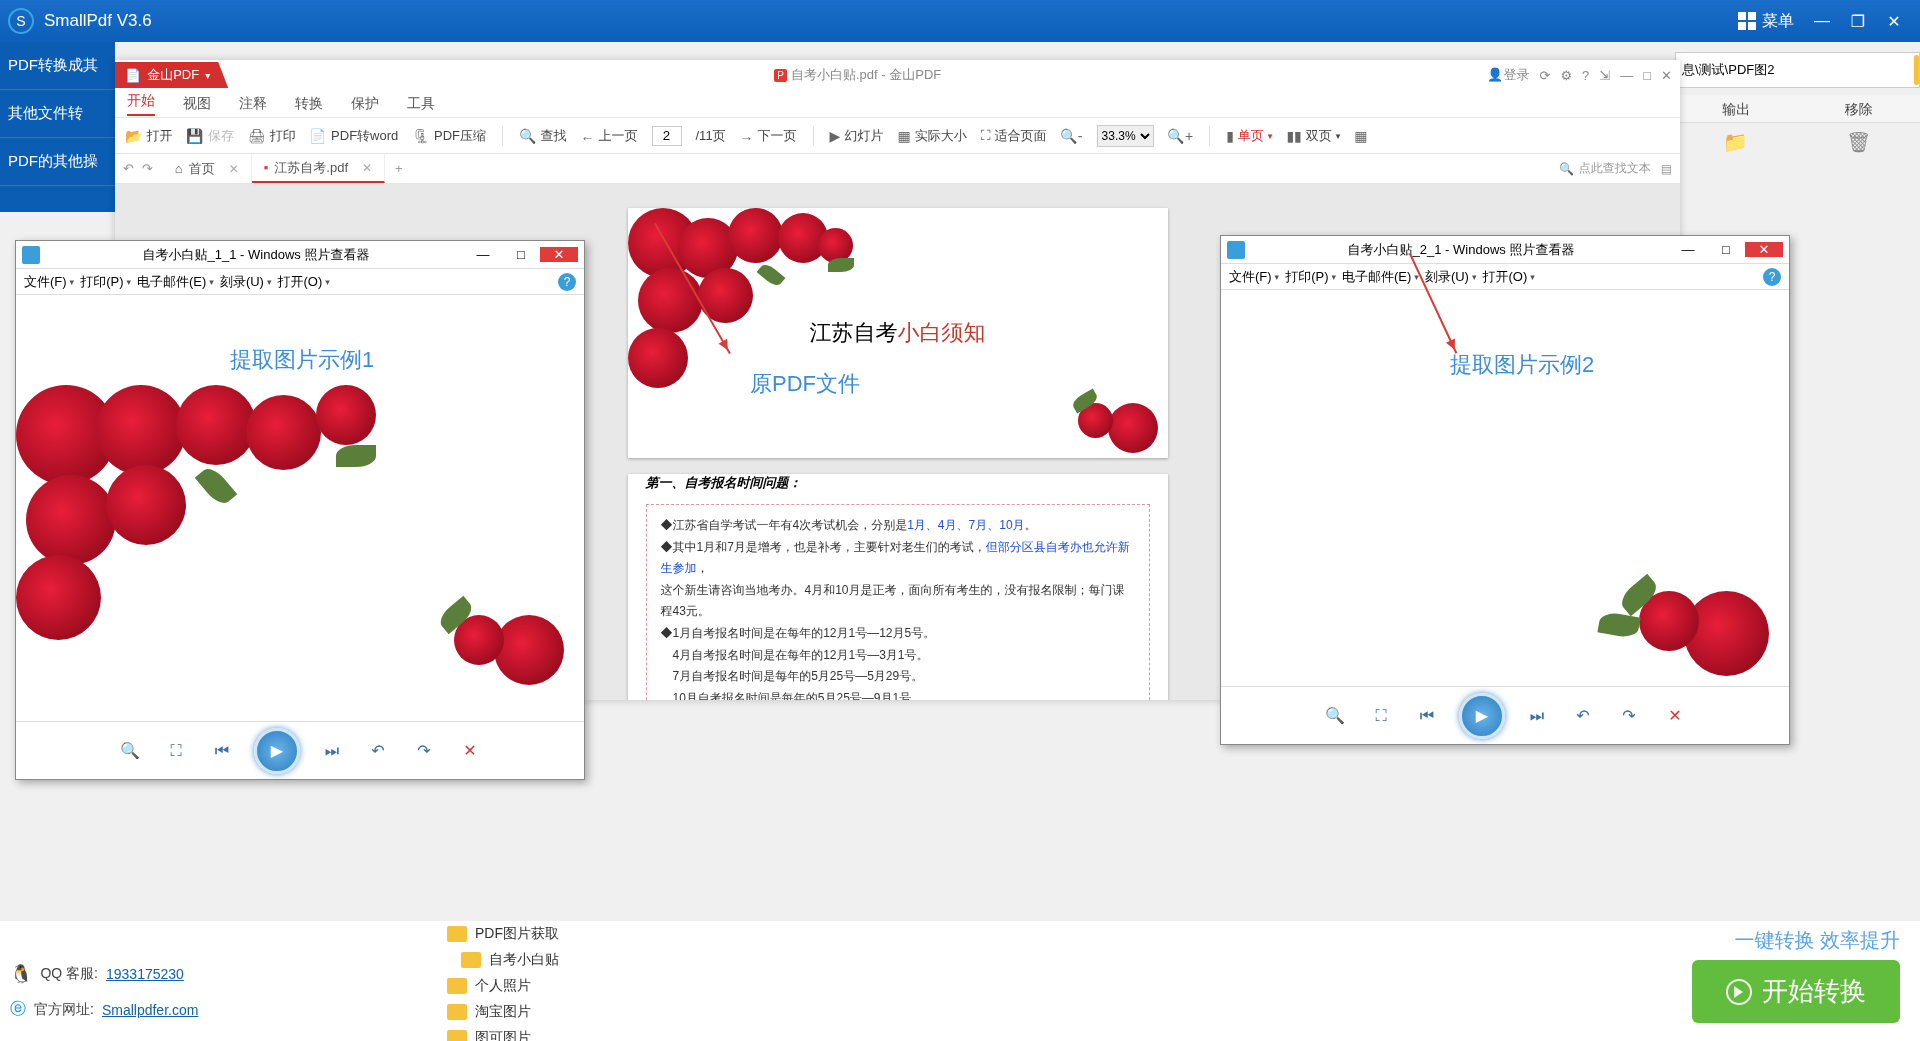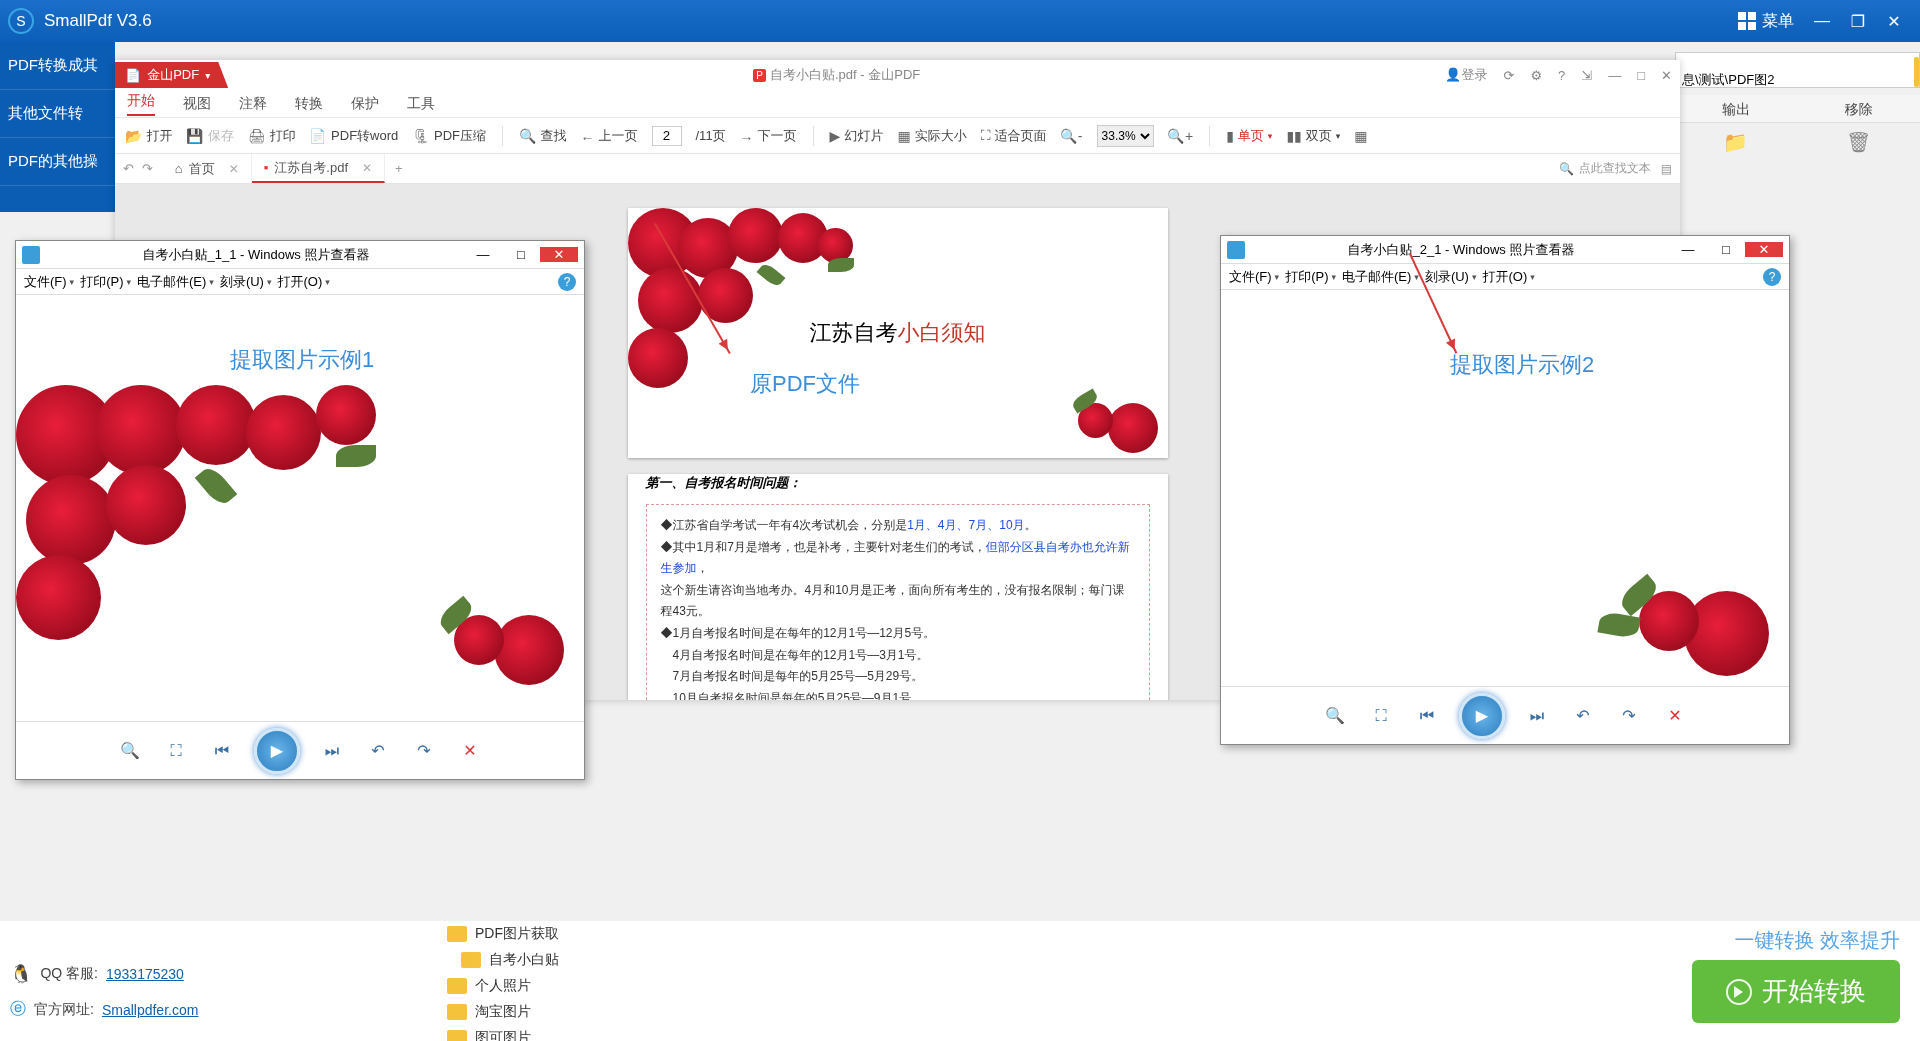--- a/index.html
+++ b/index.html
@@ -12,36 +12,36 @@
 .titlebar .menu-btn { display: flex; align-items: center; gap: 6px; padding: 4px 10px; }
 .titlebar .grid-icon { display: inline-grid; grid-template-columns: 8px 8px; grid-template-rows: 8px 8px; gap: 2px; }
 .titlebar .grid-icon span { background: #fff; }
 .titlebar .winbtn { width: 36px; text-align: center; font-size: 16px; color: #fff; }
 
 
 .sidebar { position: absolute; left: 0; top: 42px; width: 115px; background: #0a5db3; color: #fff; height: 170px; }
 .sidebar .item { padding: 14px 8px; font-size: 15px; border-bottom: 1px solid rgba(255,255,255,.15); }
 
 
-.pathbar { position: absolute; top: 52px; right: 0; height: 36px; width: 245px; display: flex; align-items: flex-end; background: #fff; border: 1px solid #ccc; gap: 46px; }
+.pathbar { position: absolute; top: 52px; right: 0; height: 36px; width: 245px; display: flex; align-items: center; background: #fff; border: 1px solid #ccc; gap: 46px; }
 .pathbar input { flex:1; border:none; outline:none; font-size:13px; padding:0 6px; }
 .pathbar .folder { width:30px; height:30px; background:#f5c33b; margin-left:4px; border-radius:2px; }
 
 .outcols { position:absolute; top:95px; right:0; width:245px; height:28px; display:flex; background:#f5f5f5; border-bottom:1px solid #ddd; }
 .outcols div { flex:1; text-align:center; line-height:28px; font-size:14px; color:#444; }
 .outicons { position:absolute; top:130px; right:0; width:245px; display:flex; }
 .outicons div { flex:1; text-align:center; font-size:20px; color:#888; }
 
 
 .pdfapp { position:absolute; left:115px; top:60px; width:1565px; height:640px; background:#fff; box-shadow:0 0 8px rgba(0,0,0,.2); }
 .pdfapp .apptab { height:30px; display:flex; align-items:center; }
 .pdfapp .apptab .tabred { background:#d32f2f; color:#fff; padding:4px 18px 4px 10px; font-size:13px; display:flex; align-items:center; gap:6px; clip-path: polygon(0 0, calc(100% - 10px) 0, 100% 100%, 0 100%); }
 .pdfapp .apptab .doctitle { flex:1; text-align:center; color:#888; font-size:13px; }
 .pdfapp .apptab .doctitle .ic { background:#e33; color:#fff; font-size:10px; padding:1px 3px; border-radius:2px; margin-right:4px; }
-.pdfapp .apptab .rbtns { display:flex; gap:16px; color:#888; font-size:13px; padding-right:8px; align-items:center; }
+.pdfapp .apptab .rbtns { display:flex; gap:10px; color:#888; font-size:13px; padding-right:8px; align-items:center; }
 .pdfapp .apptab .rbtns span { cursor:pointer; }
 
 .pdfapp .menu { height:28px; display:flex; align-items:center; border-bottom:1px solid #e5e5e5; padding:0 12px; gap:28px; font-size:14px; color:#555; }
 .pdfapp .menu .active { color:#d32f2f; border-bottom:2px solid #d32f2f; padding-bottom:4px; }
 
 .pdfapp .toolbar { height:36px; display:flex; align-items:center; padding:0 10px; gap:14px; font-size:13px; color:#444; border-bottom:1px solid #e5e5e5; }
 .pdfapp .toolbar .sep { width:1px; height:20px; background:#e0e0e0; margin:0 2px; }
 .pdfapp .toolbar .tb { display:flex; align-items:center; gap:4px; cursor:pointer; }
 .pdfapp .toolbar .ic { font-size:14px; color:#666; }
 .pdfapp .toolbar .disabled { color:#bbb; }

